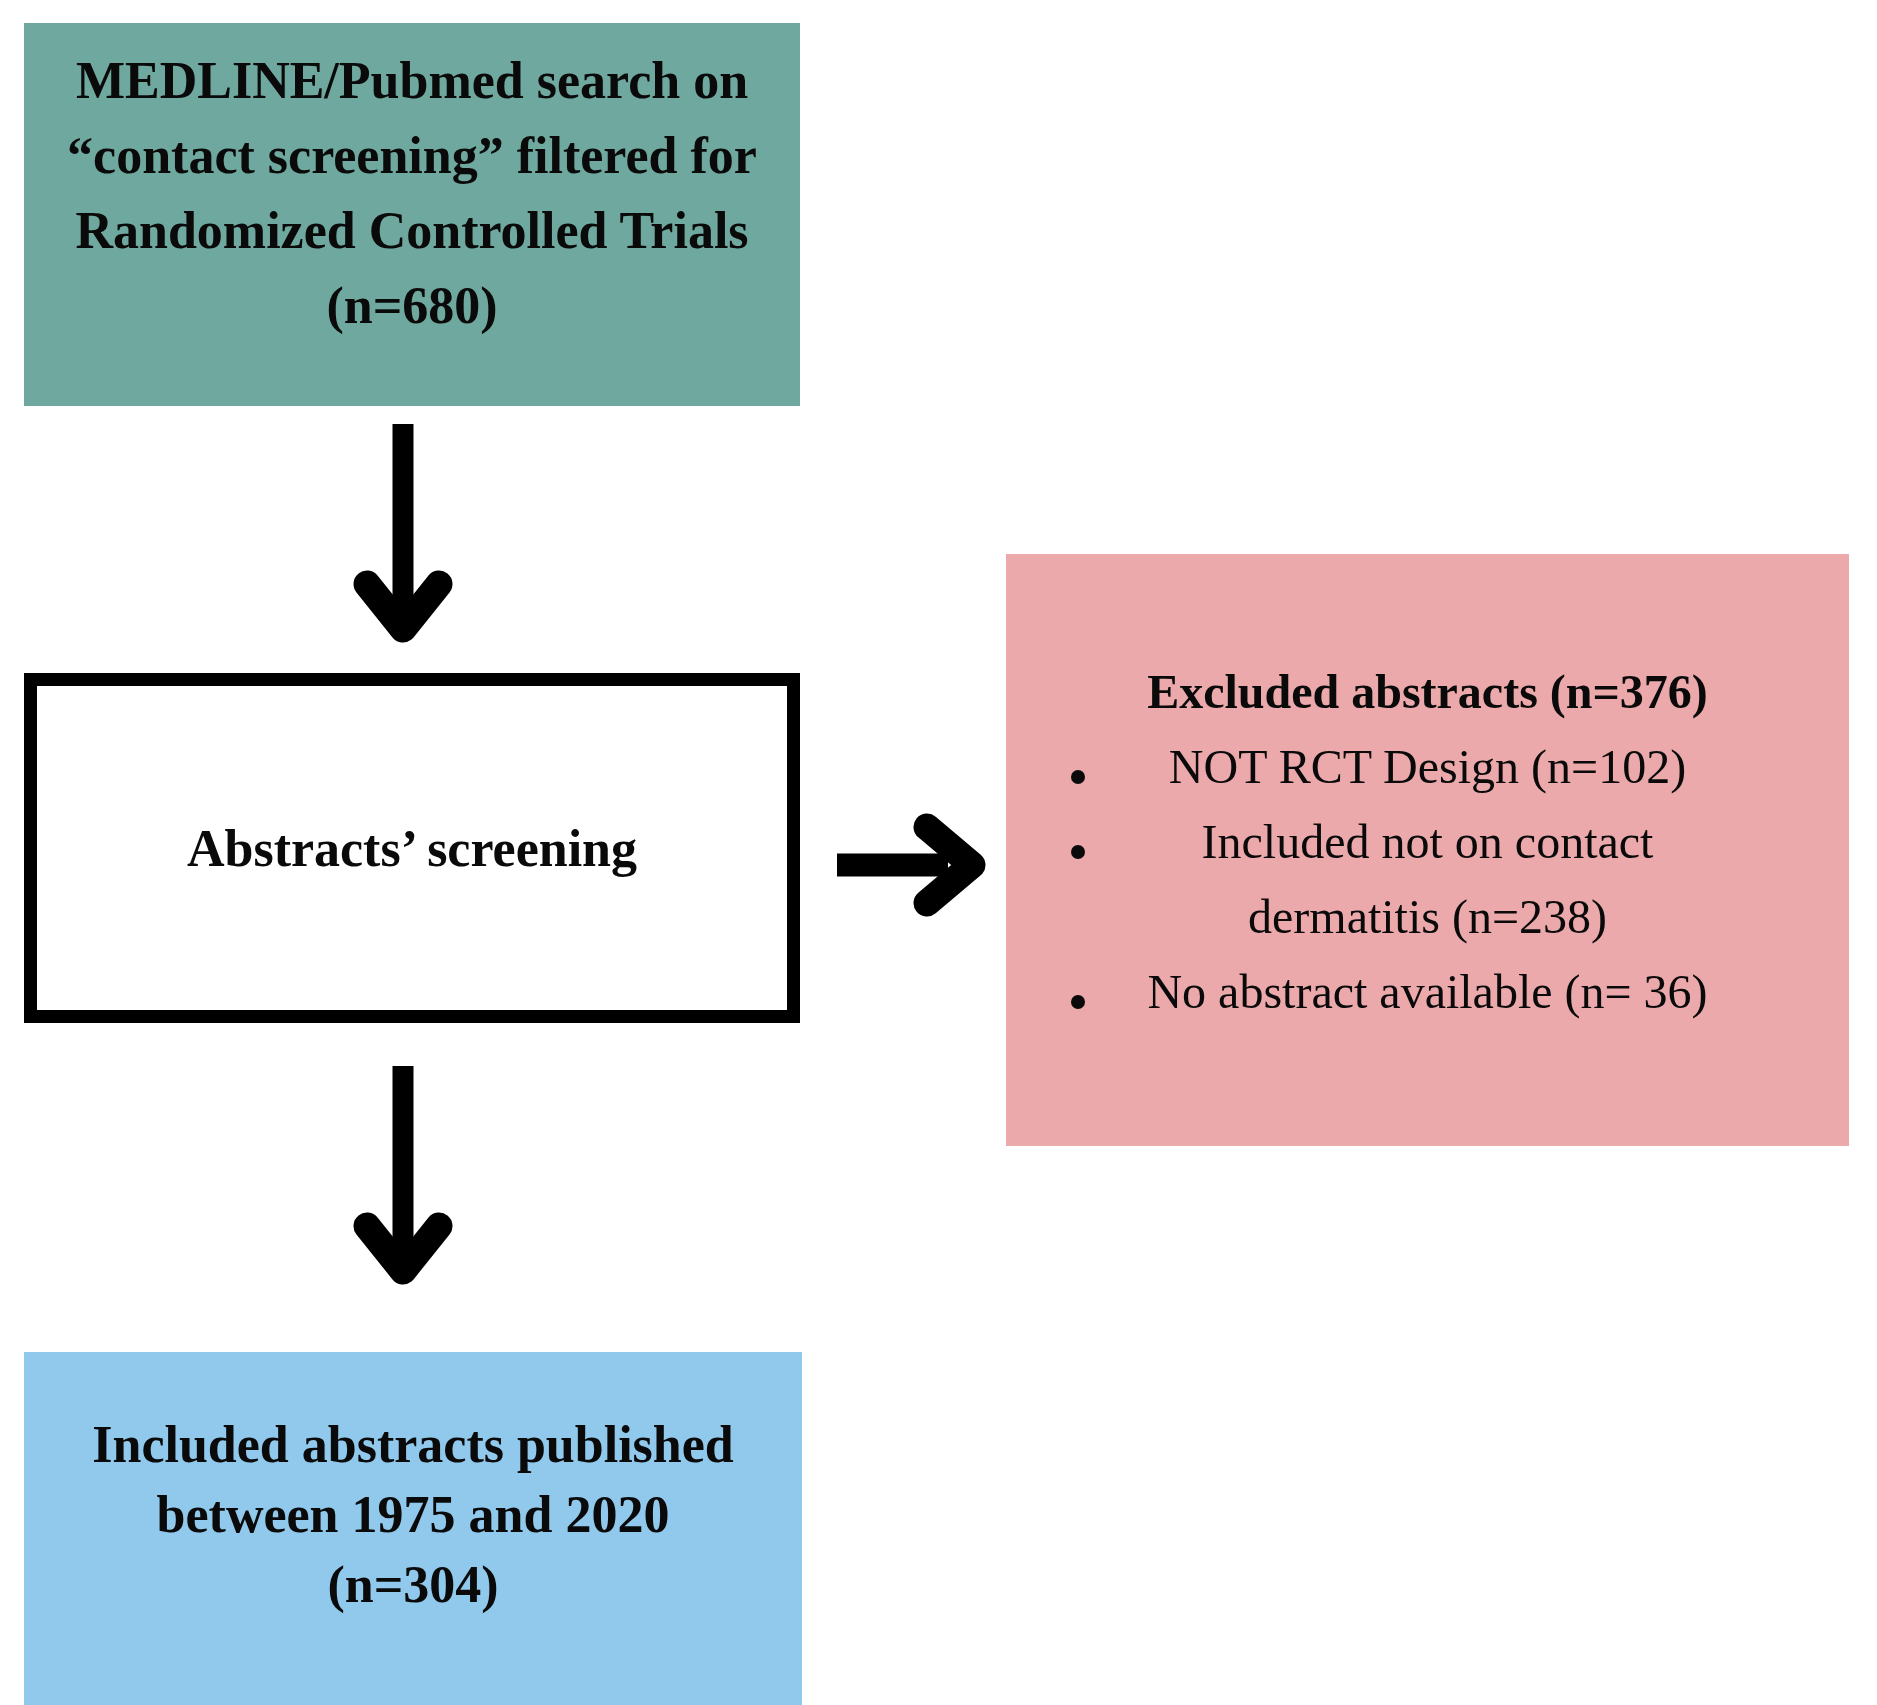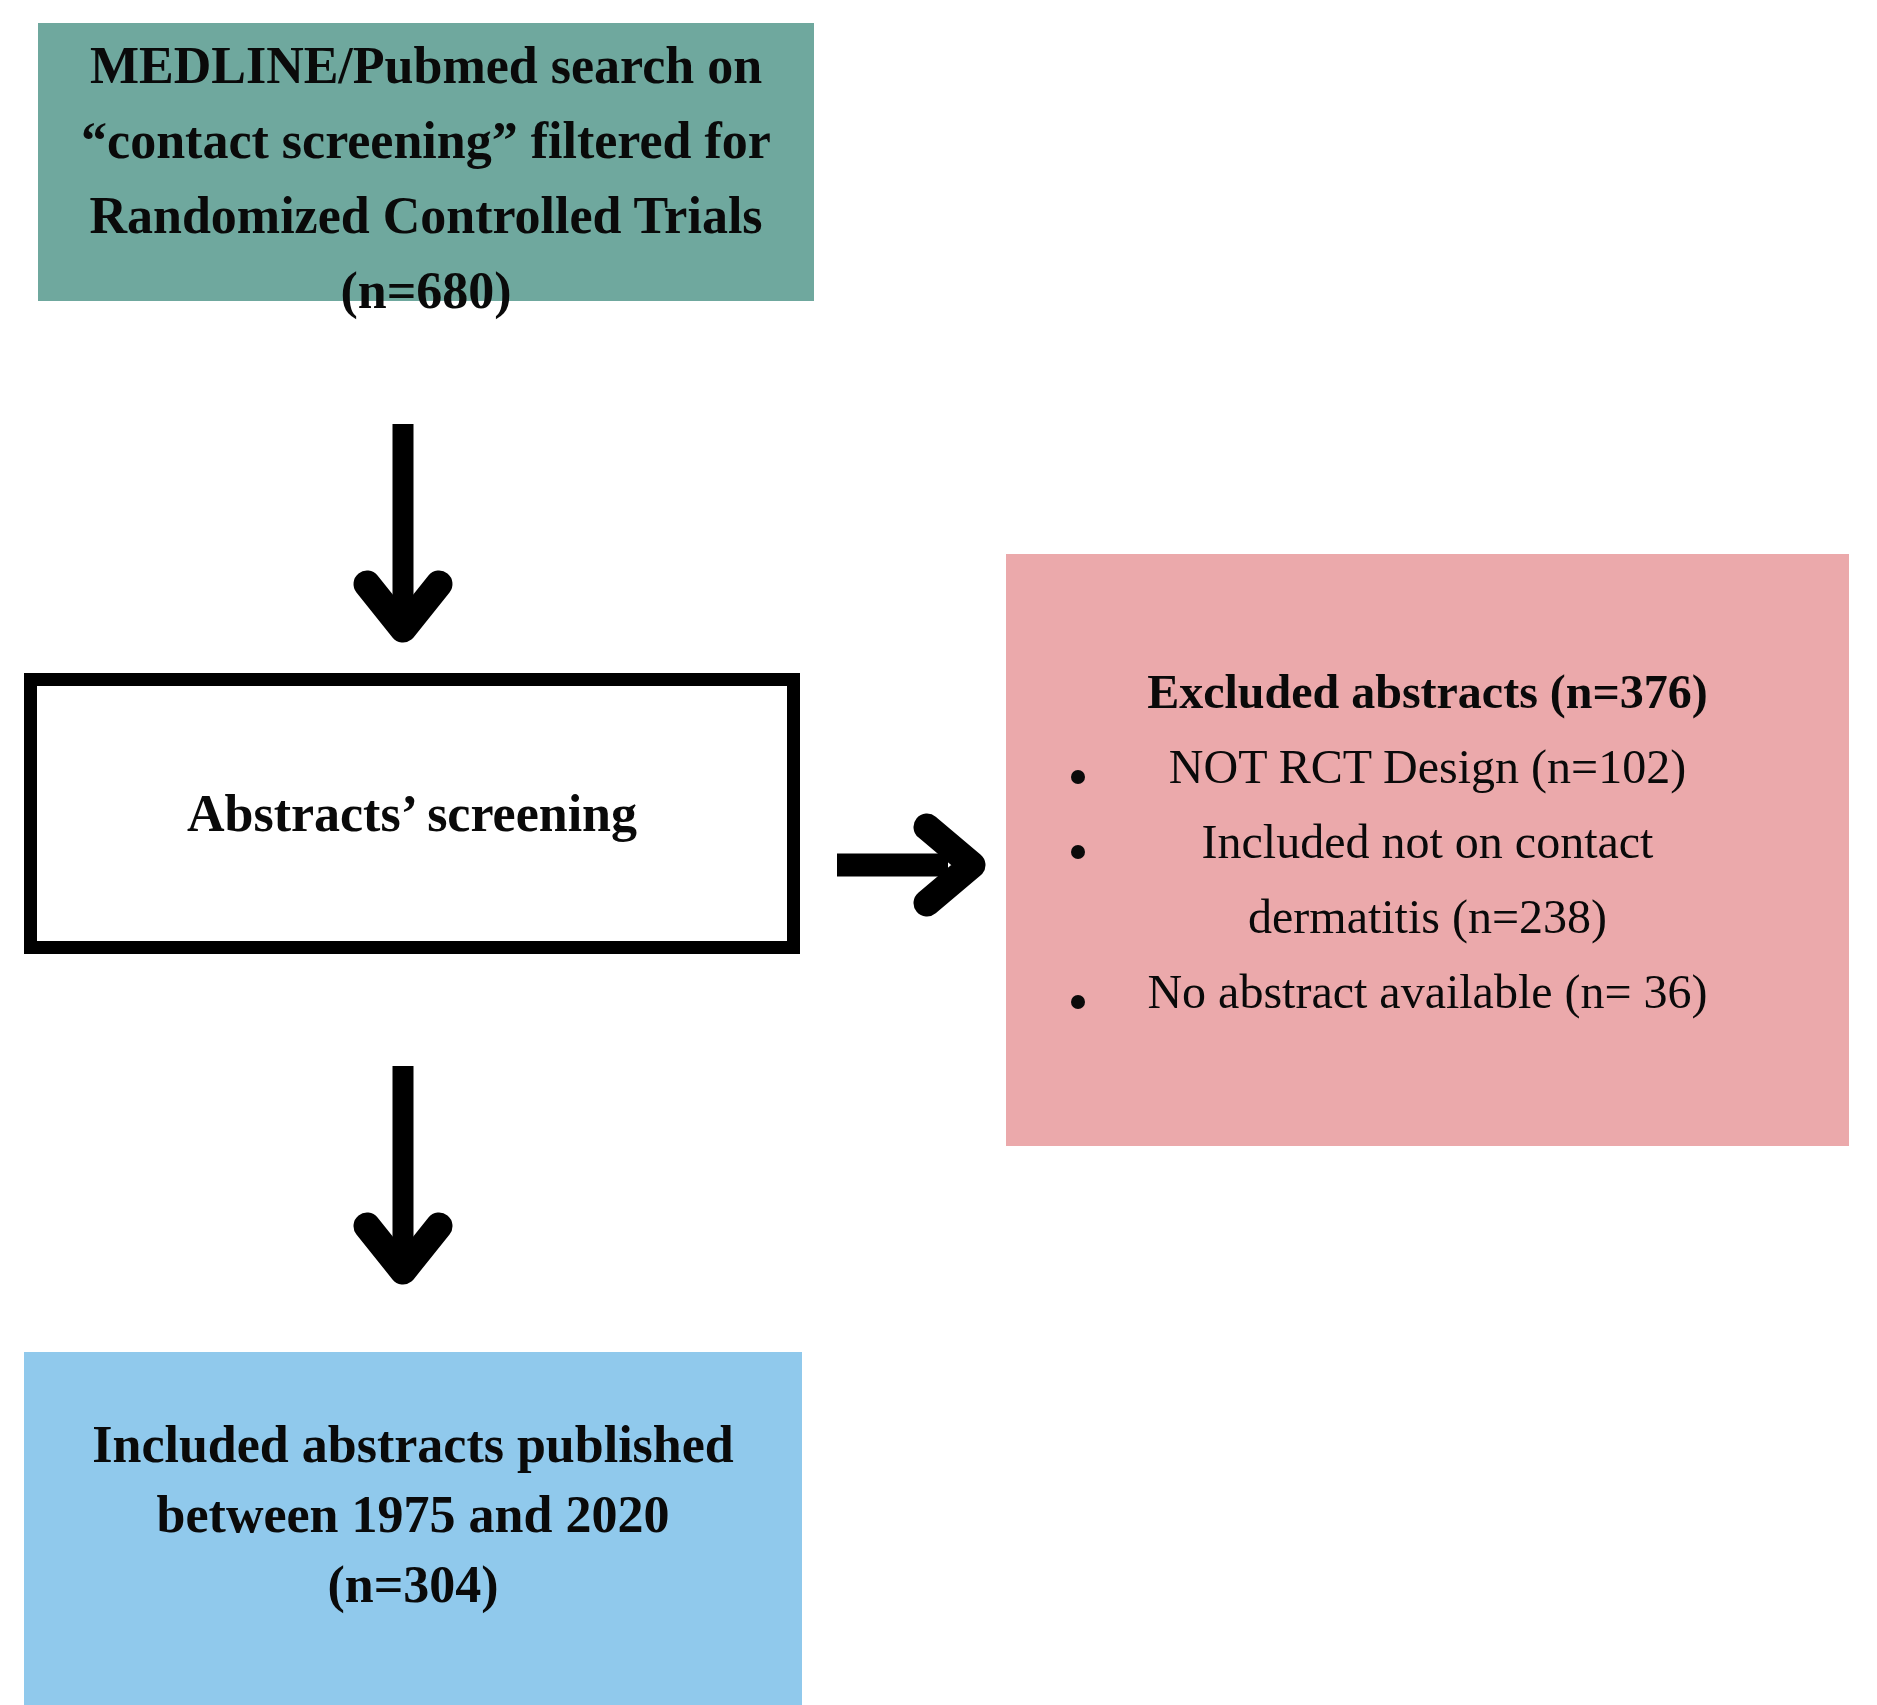--- a/index.html
+++ b/index.html
@@ -22,32 +22,31 @@
     text-align: center;
   }
   .box-text-line {
     display: block;
     white-space: nowrap;
   }
 
   
   #search-box {
     left: 24px; top: 23px;
-    width: 776px; height: 278px;
-    padding-top: 5px;
+    width: 776px; height: 383px;
+    padding-top: 20px;
     font-weight: bold;
     font-size: 52px;
     line-height: 75px;
-    margin-left: 14px;
   }
 
   
   #screening-box {
     left: 24px; top: 673px;
-    width: 776px; height: 281px;
+    width: 776px; height: 350px;
     background: #ffffff;
     border: 13px solid #000000;
     display: flex;
     align-items: center;
     justify-content: center;
     font-weight: bold;
     font-size: 52px;
   }
 
   

